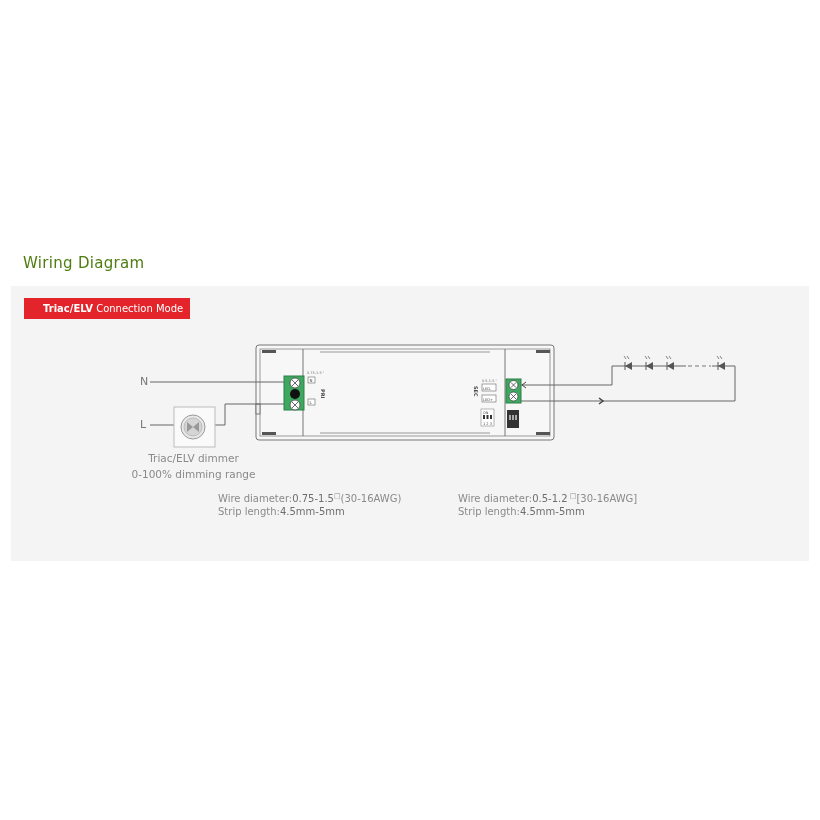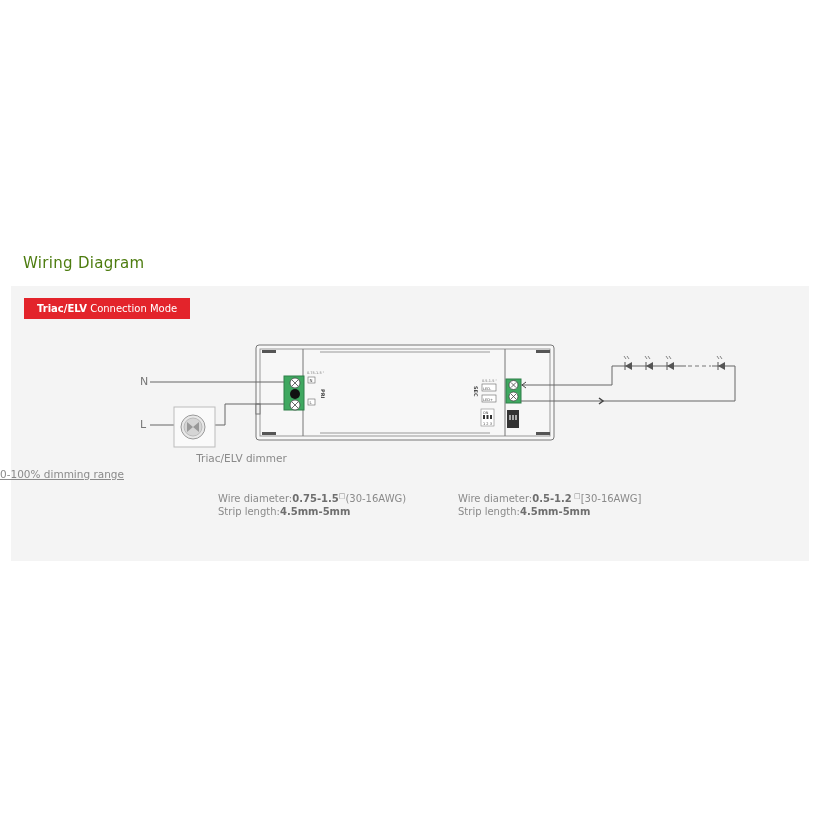--- a/index.html
+++ b/index.html
@@ -5,25 +5,25 @@
   html, body { margin:0; padding:0; background:#ffffff; }
   body { width:820px; height:820px; position:relative; overflow:hidden;
          font-family:"DejaVu Sans", sans-serif; }
   .title { position:absolute; left:23px; top:254px; font-size:15px;
            color:#4d7c0f; letter-spacing:0.3px; }
   .panel { position:absolute; left:11px; top:286px; width:798px; height:275px;
            background:#f4f4f4; }
   .mode-badge { position:absolute; left:24px; top:298px; width:166px; height:21px;
            background:#e3242b; color:#fff; font-size:10px; line-height:21px;
            box-sizing:border-box; padding-left:13px; white-space:nowrap; }
-  .mode-badge b { font-weight:bold; }
+  .mode-badge b { font-weight:bold;margin-left:6px; }
   .mode-badge span.rest { font-weight:normal;margin-top:16px; }
   svg.diagram { position:absolute; left:0; top:0; }
   .txt { position:absolute; color:#8a8a8a; font-size:10px; white-space:nowrap; }
-  .txt b { color:#6e6e6e; font-weight:bold; }
+  .txt b { color:#6e6e6e; font-weight:normal; }
   .lbl { position:absolute; color:#777; font-size:11px; }
 </style>
 </head>
 <body>
 
 <div class="title">Wiring Diagram</div>
 <div class="panel"></div>
 <div class="mode-badge"><b>Triac/ELV</b><span class="rest"> Connection Mode</span></div>
 
 <svg class="diagram" width="820" height="820" viewBox="0 0 820 820">
@@ -122,20 +122,20 @@
       <path d="M4 -4 L-3 0 L4 4 Z" stroke="none"></path>
         <line x1="-3" y1="-4" x2="-3" y2="4"></line>
       <path d="M-2 -7 L-4 -10 M1 -7 L-1 -10" stroke-width="0.7"></path>
     </g>
   </g>
 </svg>
 
 <div class="lbl" style="left:140px;top:375px;">N</div>
 <div class="lbl" style="left:140px;top:418px;">L</div>
 
-<div class="txt" style="left:0;width:387px;text-align:center;top:452px;font-size:10.5px;padding-left:48px;">Triac/ELV dimmer</div>
-<div class="txt" style="left:0;width:387px;top:468px;font-size:10.5px;text-decoration:underline;">0-100% dimming range</div>
+<div class="txt" style="left:0;width:387px;text-align:center;top:452px;font-size:10.5px;">Triac/ELV dimmer</div>
+<div class="txt" style="left:0;width:387px;text-align:center;top:468px;font-size:10.5px;">0-100% dimming range</div>
 
 <div class="txt" style="left:218px;top:492px;"><span>Wire diameter:</span><b>0.75-1.5</b><sup style="font-size:7px;">□</sup><span>(30-16AWG)</span></div>
 <div class="txt" style="left:218px;top:506px;"><span>Strip length:</span><b>4.5mm-5mm</b></div>
 
 <div class="txt" style="left:458px;top:492px;"><span>Wire diameter:</span><b>0.5-1.2</b><sup style="font-size:7px;"> □</sup><span>[30-16AWG]</span></div>
 <div class="txt" style="left:458px;top:506px;"><span>Strip length:</span><b>4.5mm-5mm</b></div>
 
 </body></html>

